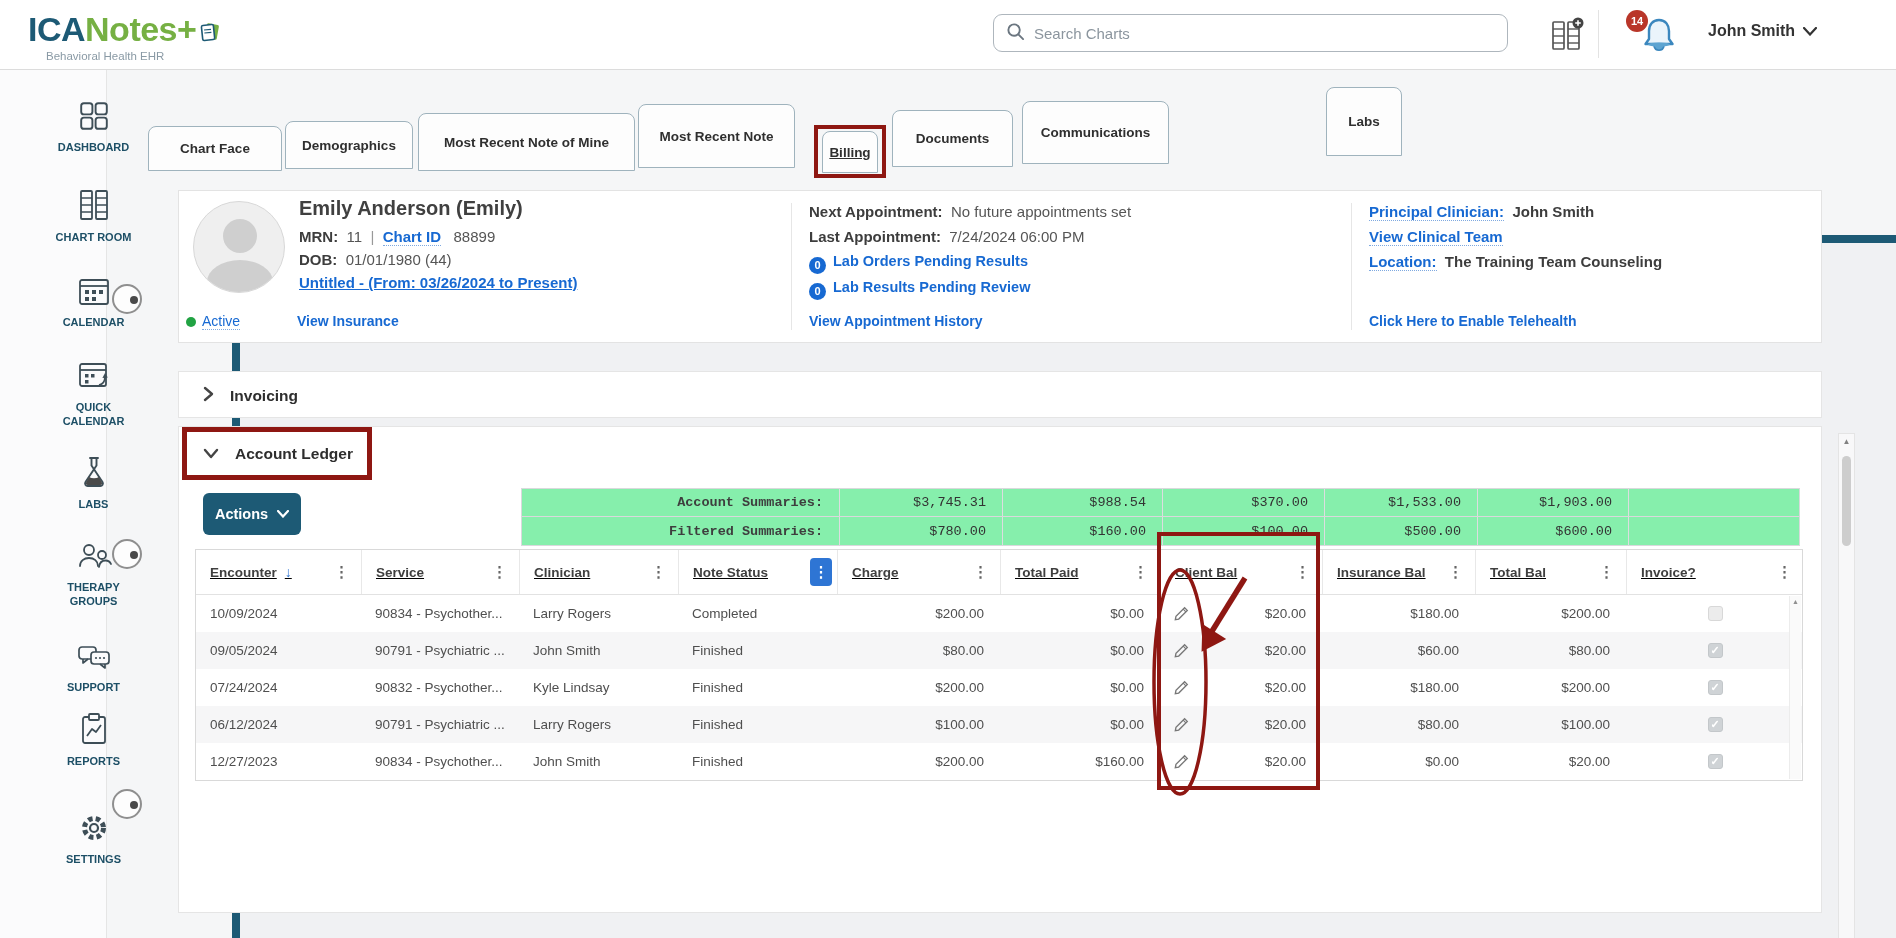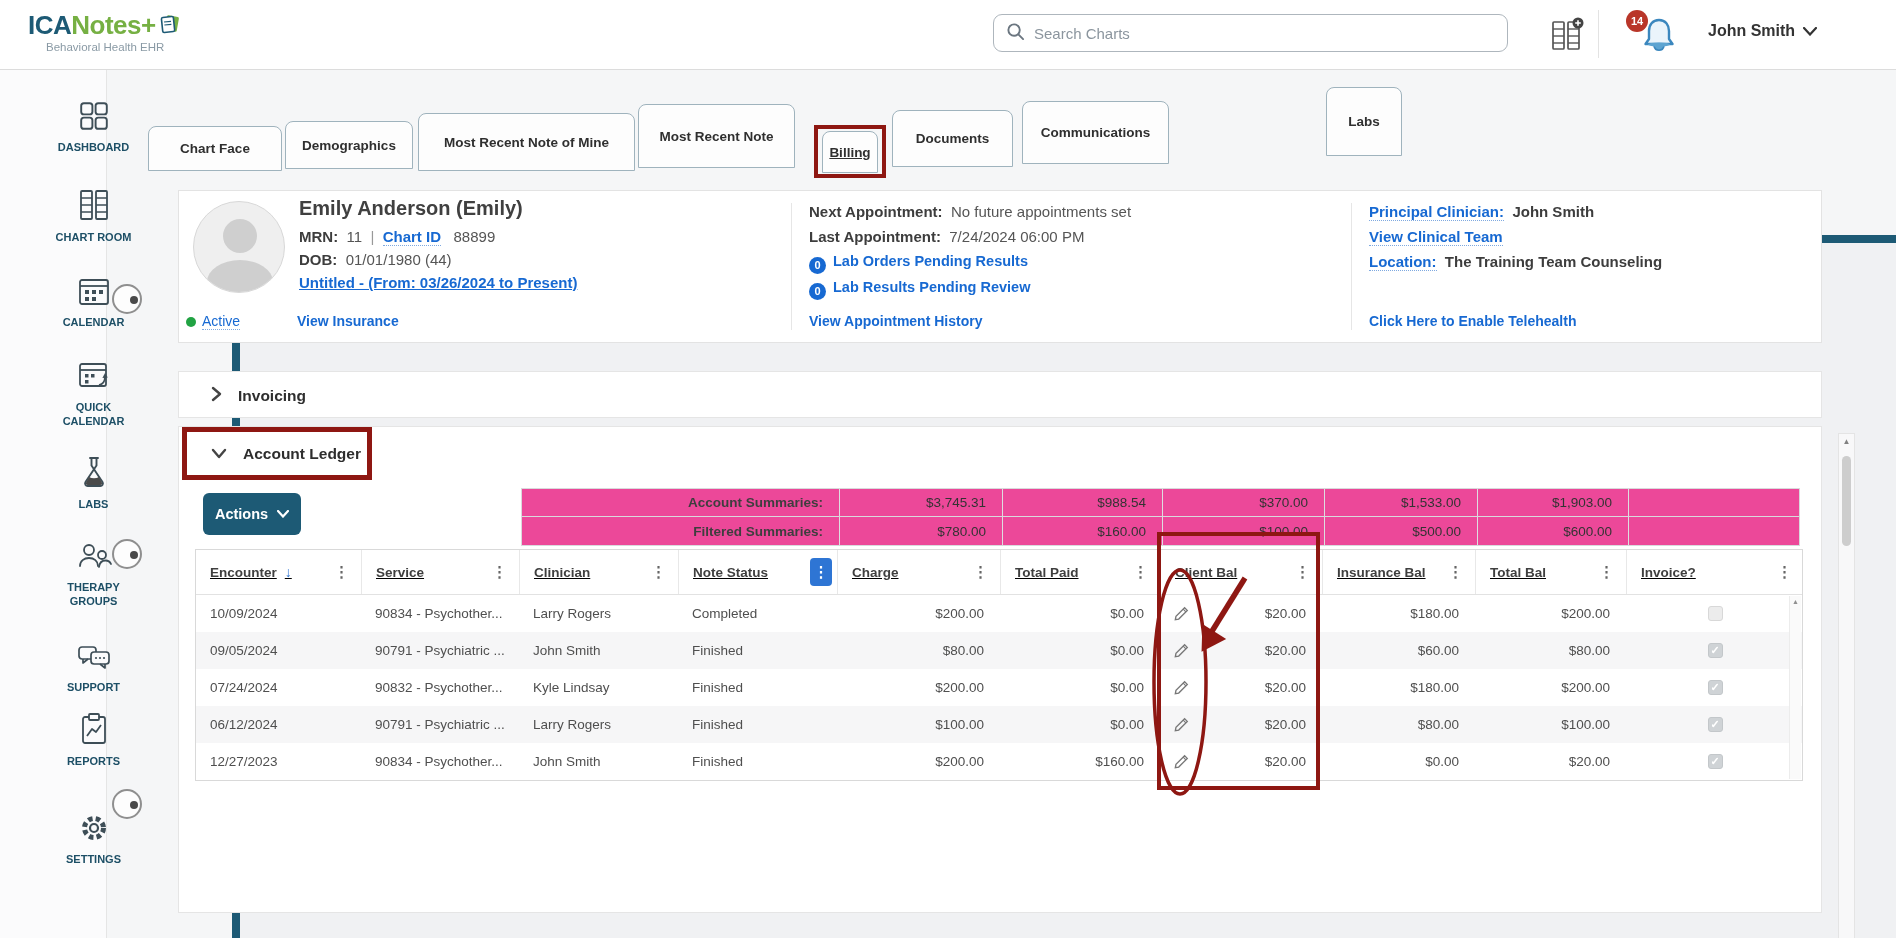--- a/index.html
+++ b/index.html
@@ -2,21 +2,21 @@
 <html><head>
 <meta charset="utf-8">
 <style>
   * { margin:0; padding:0; box-sizing:border-box; }
   html,body { width:1896px; height:938px; font-family:"Liberation Sans",sans-serif; background:#f5f6f7; overflow:hidden; }
   .page { position:relative; width:1896px; height:938px; }
 
   
   .topbar { position:absolute; left:0; top:0; width:1896px; height:70px; background:#fff; border-bottom:1px solid #dcdcdc; z-index:20; }
   .logo { position:absolute; left:28px; top:10px; }
-  .logo-line { font-size:26px; font-weight:bold; letter-spacing:-0.5px; }
+  .logo-line { font-size:34px; font-weight:bold; letter-spacing:-0.5px; }
   .logo-ica { color:#1d5a75; }
   .logo-notes { color:#76b043; }
   .logo-plus { color:#76b043; font-weight:bold; }
   .logo-doc { display:inline-block; vertical-align:middle; margin-left:1px; }
   .logo-tag { font-size:11.5px; color:#8a9aa5; margin-left:18px; margin-top:-2px; }
   .search-wrap { position:absolute; left:993px; top:14px; width:515px; height:38px; border:1px solid #aeb6bd; border-radius:9px; background:#fff; display:flex; align-items:center; padding:0 12px; }
   .search-wrap input { border:none; outline:none; flex:1; font-size:15px; color:#444; margin-left:9px; font-family:"Liberation Sans",sans-serif; }
   .search-wrap input::placeholder { color:#8b959e; }
   .hdr-cabinet { position:absolute; left:1550px; top:17px; cursor:pointer; }
   .hdr-divider { position:absolute; left:1598px; top:10px; width:1px; height:48px; background:#e3e3e3; }
@@ -57,29 +57,29 @@
   .blab { font-weight:bold; color:#3d3d3d; }
   .link { color:#1769d2; cursor:pointer; }
   .link.b { font-weight:bold; }
   .link.dot { border-bottom:1.5px dotted #7fa9e0; }
   .pbottom { position:absolute; top:122px; font-size:14px; }
   .gdot { display:inline-block; width:10px; height:10px; border-radius:50%; background:#21a343; margin-right:6px; vertical-align:-1px; }
   .labrow { position:absolute; font-size:14.5px; font-weight:bold; color:#1769d2; cursor:pointer; }
   .lab0 { display:inline-flex; width:17px; height:17px; border-radius:50%; background:#1769d2; color:#fff; font-size:11px; font-weight:bold; align-items:center; justify-content:center; margin-right:7px; vertical-align:-3px; }
 
   
-  .scard { position:absolute; left:178px; background:#fff; border:1px solid #e5e5e5; z-index:3;padding-left:8px; }
+  .scard { position:absolute; left:178px; background:#fff; border:1px solid #e5e5e5; z-index:3; }
   .sec-head { display:flex; align-items:center; height:47px; cursor:pointer; }
   .sec-head .chev { margin-left:24px; }
   .sec-head .stitle { margin-left:16px; font-size:15.5px; font-weight:bold; color:#2e2e2e; }
 
   .actions-btn { position:absolute; left:24px; top:66px; width:98px; height:42px; background:#1d5a75; border-radius:6px; color:#fff; font-size:14.5px; font-weight:bold; display:flex; align-items:center; justify-content:center; gap:9px; cursor:pointer; }
 
   
-  .sumgrid { position:absolute; left:342px; top:61px; width:1279px; border:1px solid #d9d9dc; background:#ec4899; z-index:4; }
+  .sumgrid { position:absolute; left:342px; top:61px; width:1279px; border:1px solid #d9d9dc; background:#86efac; z-index:4;font-family:Liberation Mono, monospace; }
   .sumrow { display:grid; grid-template-columns:317px 163px 160px 162px 153px 151px 175px; height:28px; }
   .sumrow.first { border-bottom:1px solid #d9d9dc; }
   .sumcell { display:flex; align-items:center; justify-content:flex-end; padding-right:16px; font-size:13.5px; color:#333; border-left:1px solid #dddde0; }
   .sumcell.lab { font-weight:bold; color:#3e3e3e; border-left:none; }
 
   
   .ltable { position:absolute; left:16px; top:122px; width:1608px; border:1px solid #d9d9d9; background:#fff; z-index:4; }
   .thead, .trow { display:grid; grid-template-columns:165px 158px 159px 159px 163px 160px 162px 153px 151px 178px; }
   .thead { height:45px; border-bottom:1px solid #e2e2e2;text-decoration:underline; }
   .th { position:relative; display:flex; align-items:center; padding-left:14px; font-size:13.5px; font-weight:bold; color:#3f3f3f; border-left:1px solid #e8e8e8; }

